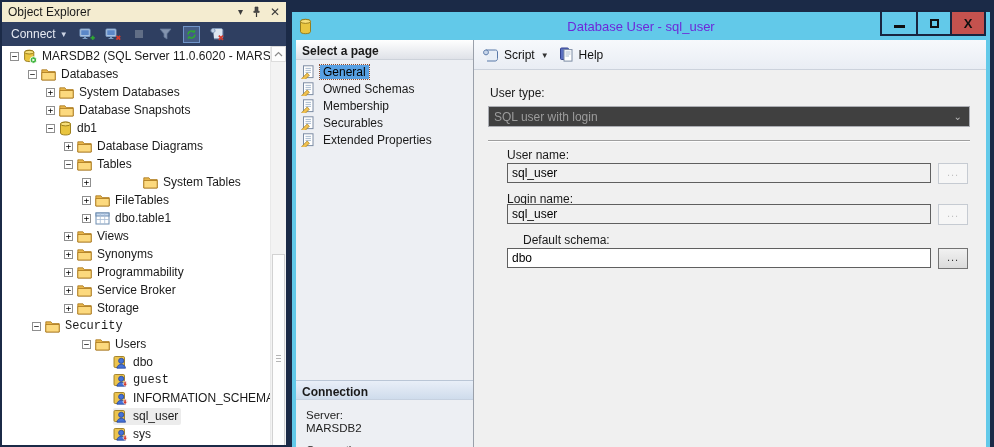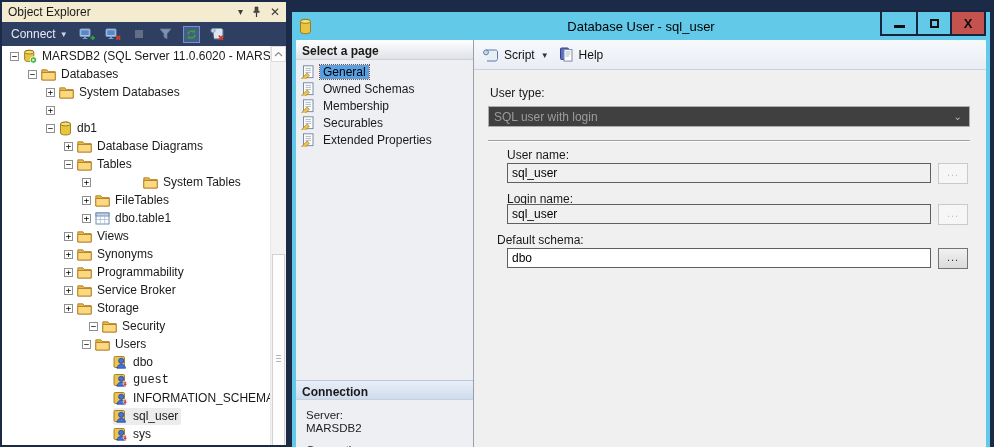--- a/index.html
+++ b/index.html
@@ -39,21 +39,21 @@
   .oe-scrollbar { position:absolute; right:0; top:0; bottom:0; width:16px; background:#f3f3f3; border-left:1px solid #e9e9e9; }
   .sb-up { height:16px; background:#fdfdfd; border:1px solid #dcdcdc; display:flex; align-items:center; justify-content:center; }
   .sb-thumb { position:absolute; left:1px; right:1px; top:208px; height:210px; background:#fdfdfd; border:1px solid #d2d2d2; }
   .sb-grip { position:absolute; left:3px; right:3px; top:50%; margin-top:-4px; }
   .sb-grip i { display:block; height:1px; background:#b5b5b5; margin-bottom:2px; }
 
   
   .dialog { position:absolute; left:292px; top:12px; width:698px; height:490px; background:#62c9e9; padding:0 4px; }
   .dlg-title { height:28px; position:relative; display:flex; align-items:center; }
   .dlg-icon { margin-left:3px; }
-  .dlg-title-text { position:absolute; left:0; right:0; text-align:center; font-size:13px; color:#000000; }
+  .dlg-title-text { position:absolute; left:0; right:0; text-align:center; font-size:13px; color:#6d28d9; }
   .win-buttons { position:absolute; right:0; top:-2px; display:flex; border:2px solid #18253f; }
   .win-btn { width:34px; height:22px; display:flex; align-items:center; justify-content:center; background:#62c9e9; }
   .win-btn + .win-btn { border-left:2px solid #18253f; }
   .win-btn.close { background:#c4524e; }
   .glyph-min { width:11px; height:3px; background:#101010; margin-top:6px; }
   .glyph-max { width:9px; height:9px; border:2px solid #101010; }
   .glyph-close { font-weight:bold; font-size:13px; color:#101010; }
 
   .dlg-body { display:flex; height:452px; background:#f0f0f0; }
 
@@ -207,20 +207,29 @@
               <svg width="15" height="13" viewBox="0 0 15 13">
                 <path d="M.8 1.8h5.1l1.4 1.8h6.9V12H.8z" fill="#e8b64c" stroke="#a8761c" stroke-width="0.8"></path>
                 <path d="M.8 4.5h13.4V12H.8z" fill="#fcd97e" stroke="#a8761c" stroke-width="0.8"></path>
               </svg>
             </span>
             <span class="tree-label">System Databases</span>
           </span>
         </div>
         <div class="tree-row" style="padding-left: 44px;">
           <span class="expander" data-glyph="+"></span>
+          <span class="row-content">
+            <span class="tree-icon">
+              <svg width="15" height="13" viewBox="0 0 15 13">
+                <path d="M.8 1.8h5.1l1.4 1.8h6.9V12H.8z" fill="#e8b64c" stroke="#a8761c" stroke-width="0.8"></path>
+                <path d="M.8 4.5h13.4V12H.8z" fill="#fcd97e" stroke="#a8761c" stroke-width="0.8"></path>
+              </svg>
+            </span>
+            <span class="tree-label">Database Snapshots</span>
+          </span>
         </div>
         <div class="tree-row" style="padding-left: 44px;">
           <span class="expander" data-glyph="−"></span>
           <span class="row-content">
             <span class="tree-icon">
               <svg width="13" height="15" viewBox="0 0 13 15">
                 <path d="M1.5 3c0-1.2 2.2-2 5-2s5 .8 5 2v9c0 1.2-2.2 2-5 2s-5-.8-5-2z" fill="#e9c53f" stroke="#947612" stroke-width="0.9"></path>
                 <ellipse cx="6.5" cy="3" rx="5" ry="1.9" fill="#f7df7a" stroke="#947612" stroke-width="0.9"></ellipse>
               </svg>
             </span>
@@ -341,21 +350,21 @@
           <span class="row-content">
             <span class="tree-icon">
               <svg width="15" height="13" viewBox="0 0 15 13">
                 <path d="M.8 1.8h5.1l1.4 1.8h6.9V12H.8z" fill="#e8b64c" stroke="#a8761c" stroke-width="0.8"></path>
                 <path d="M.8 4.5h13.4V12H.8z" fill="#fcd97e" stroke="#a8761c" stroke-width="0.8"></path>
               </svg>
             </span>
             <span class="tree-label">Storage</span>
           </span>
         </div>
-        <div class="tree-row" style="padding-left: 87px;">
+        <div class="tree-row" style="padding-left: 30px; font-family: Liberation Mono, monospace;">
           <span class="expander" data-glyph="−"></span>
           <span class="row-content">
             <span class="tree-icon">
               <svg width="15" height="13" viewBox="0 0 15 13">
                 <path d="M.8 1.8h5.1l1.4 1.8h6.9V12H.8z" fill="#e8b64c" stroke="#a8761c" stroke-width="0.8"></path>
                 <path d="M.8 4.5h13.4V12H.8z" fill="#fcd97e" stroke="#a8761c" stroke-width="0.8"></path>
               </svg>
             </span>
             <span class="tree-label">Security</span>
           </span>
@@ -573,19 +582,19 @@
         <div class="separator"></div>
 
         <span class="fl" style="left:33px; top:78px;">User name:</span>
         <input class="field gray" style="top: 93px;" readonly="" value="sql_user">
         <span class="browse disabled" style="top:93px;">...</span>
 
         <span class="fl" style="left:33px; top:122px;">Login name:</span>
         <input class="field gray" style="top: 134px;" readonly="" value="sql_user">
         <span class="browse disabled" style="top:134px;">...</span>
 
-        <span class="fl" style="left:23px; top:163px;">Default schema:</span>
+        <span class="fl" style="left:49px; top:163px;">Default schema:</span>
         <input class="field white" style="top: 178px;" value="dbo">
         <span class="browse enabled" style="top:178px;">...</span>
       </div>
     </div>
   </div>
 </div>
 
 </body></html>

